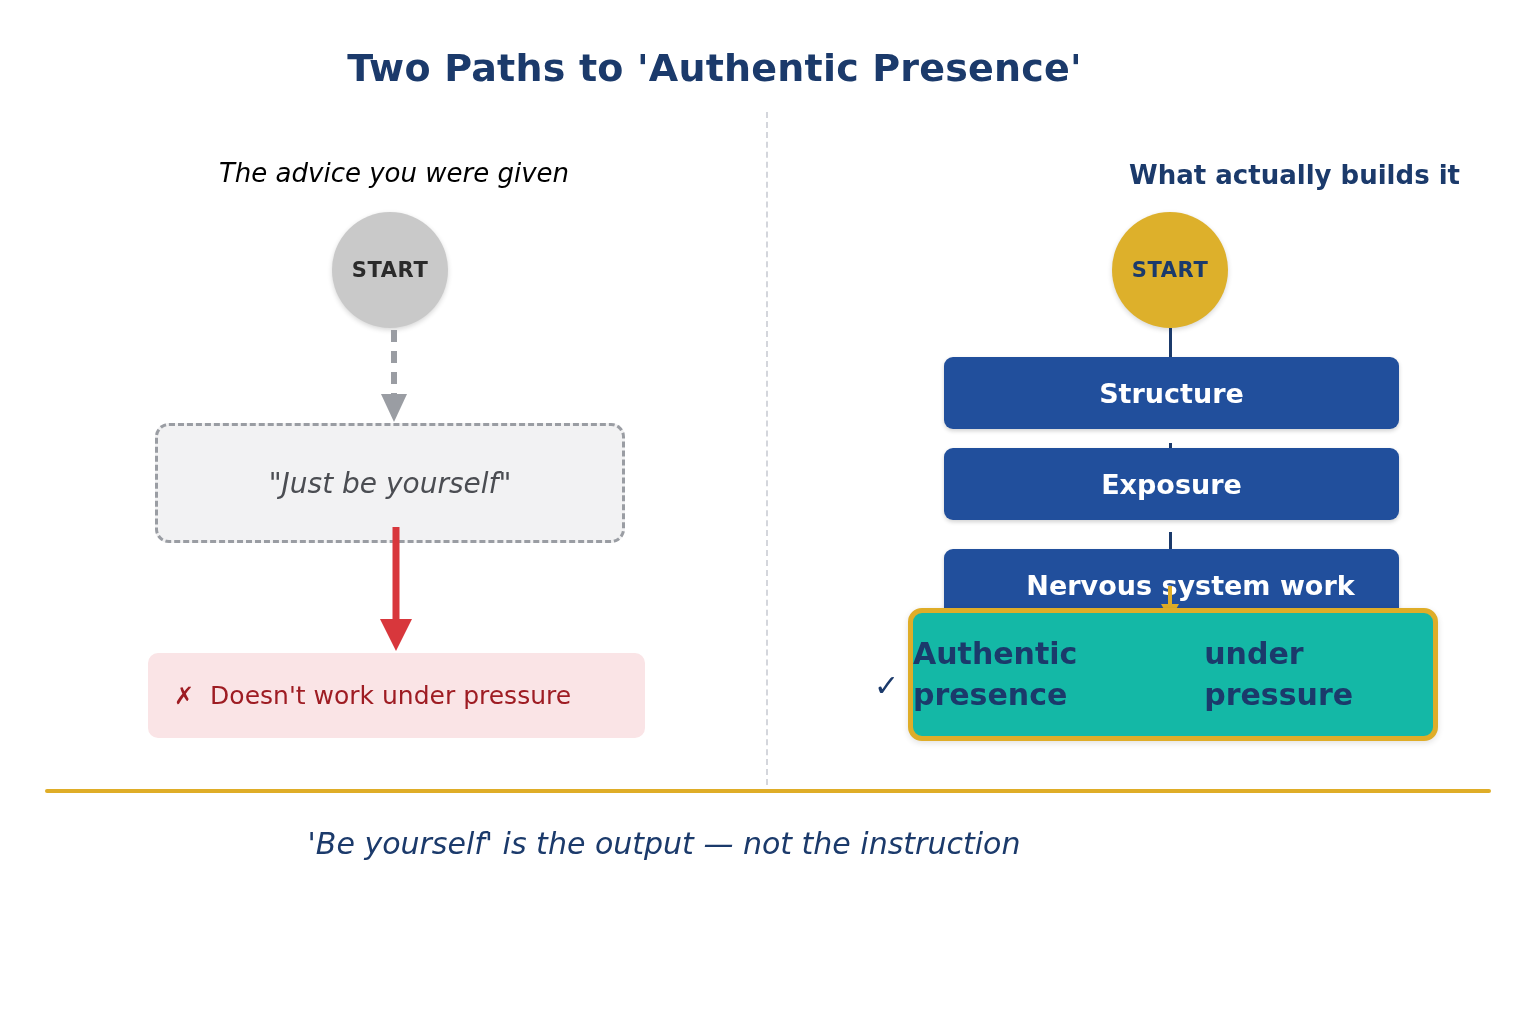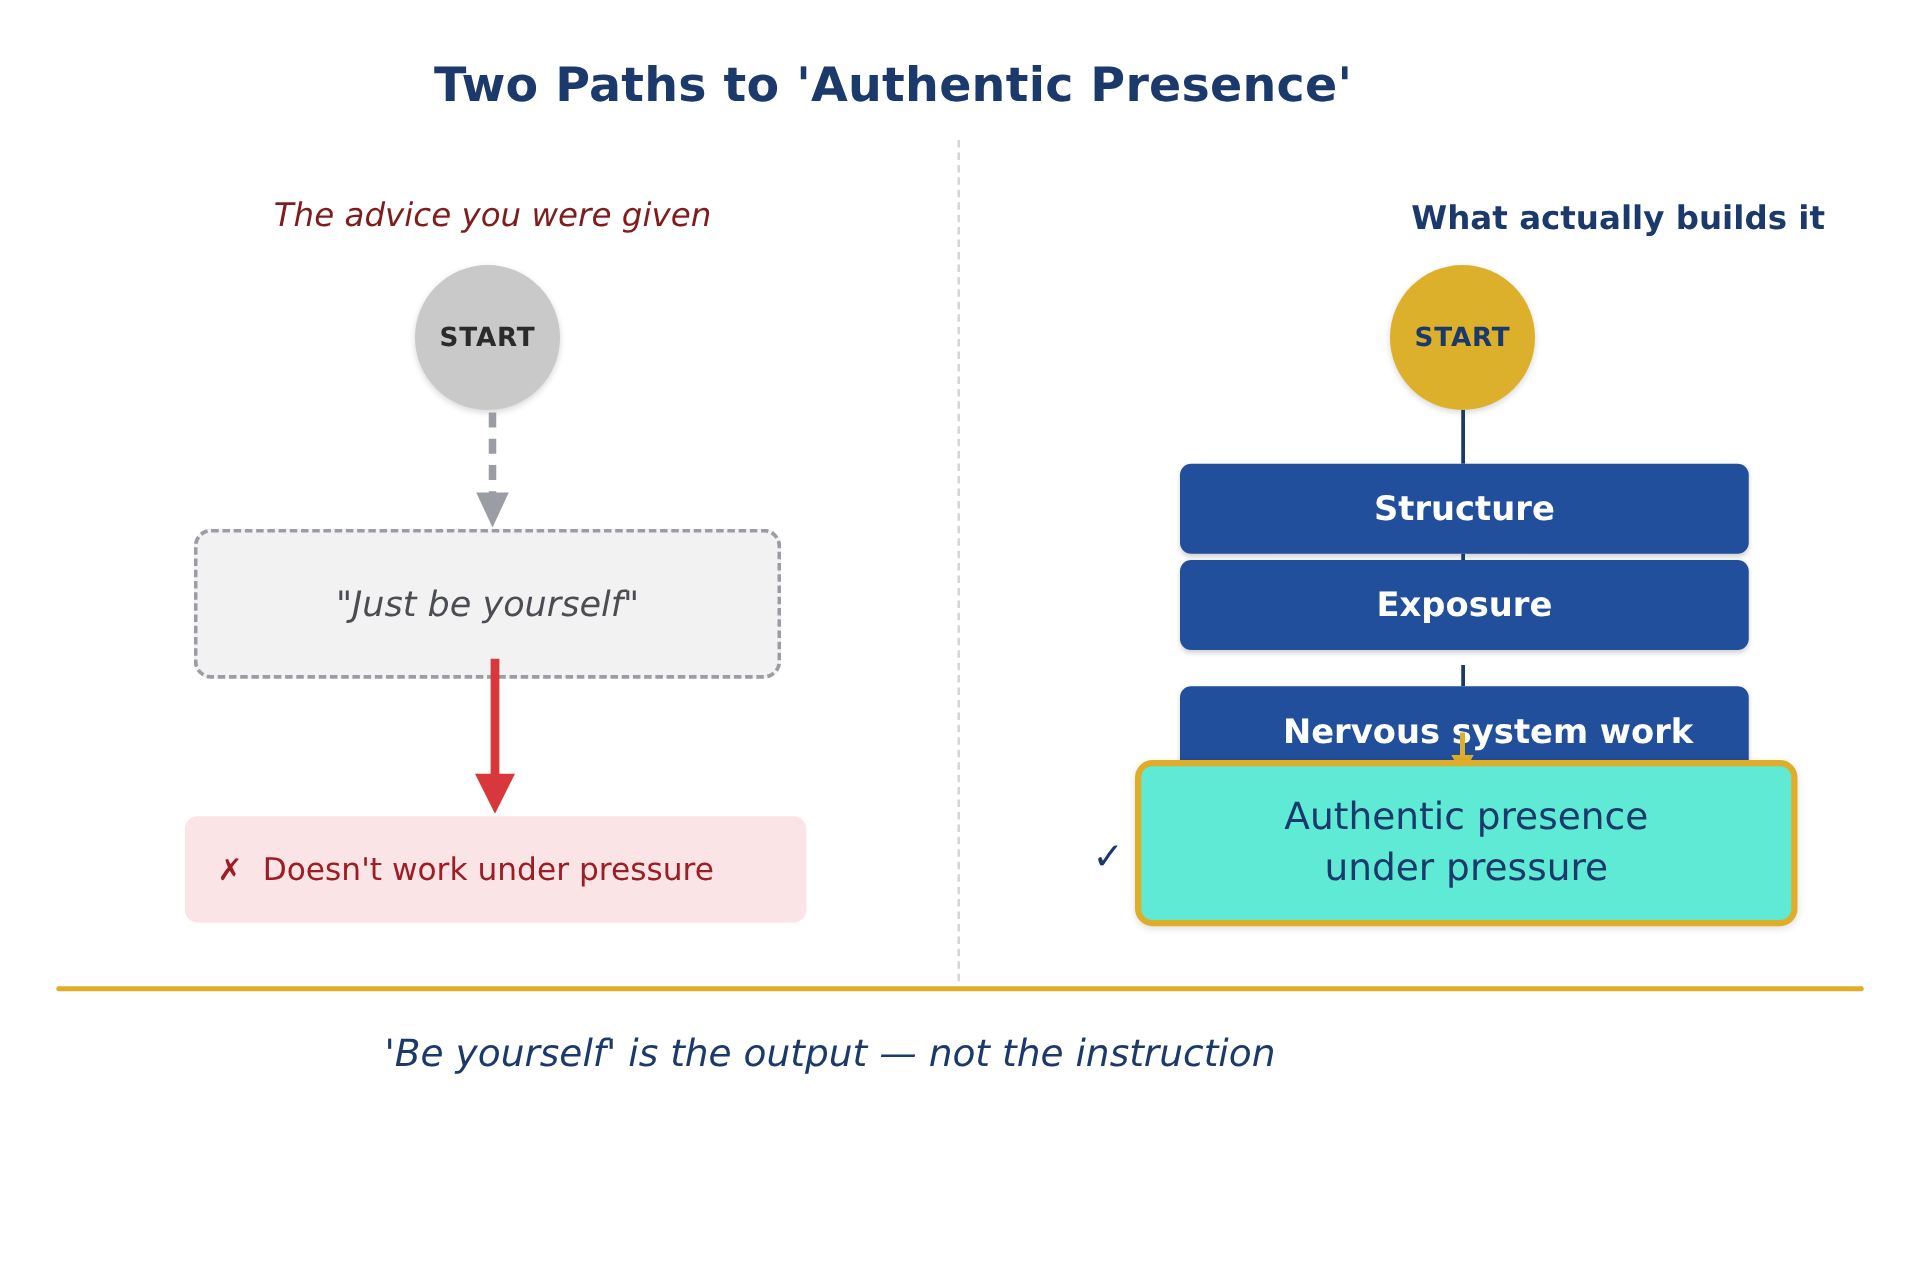--- a/index.html
+++ b/index.html
@@ -44,21 +44,21 @@
   
   .col-head {
     position: absolute;
     text-align: center;
     font-size: 26px;
   }
   .col-head.left {
     left: 104px;
     top: 158px;
     width: 580px;
-    color: #7f1d1d;
+    color: #000000;
     font-style: italic;
     font-weight: normal;
   }
   .col-head.right {
     left: 880px;
     top: 160px;
     width: 580px;
     color: #1b3a6b;
     font-weight: bold;
     text-align: right;
@@ -151,21 +151,21 @@
     border-radius: 9px;
     background: #214f9c;
     color: #ffffff;
     display: flex;
     align-items: center;
     justify-content: center;
     font-size: 27px;
     font-weight: bold;
     box-shadow: 0 2px 4px rgba(0,0,0,0.18);
   }
-  .bar-0 { top: 371px; }
+  .bar-0 { top: 357px; }
   .bar-1 { top: 448px; }
   .bar-2 { top: 549px; padding-left: 38px; }
 
   .connector {
     position: absolute;
     left: 1169px;
     width: 0;
     border-left: 3px solid #1b3a6b;
   }
   .conn-0 { top: 328px; height: 43px; }
@@ -175,28 +175,27 @@
   
   .outcome-box {
     position: absolute;
     left: 908px;
     top: 608px;
     width: 530px;
     height: 133px;
     box-sizing: border-box;
     border: 5px solid #dfad28;
     border-radius: 14px;
-    background: #5eead4;
-    display: flex;
-    flex-direction: column;
+    background: #14b8a6;
+    display: flex;
     align-items: center;
     justify-content: center;
     color: #1b3a6b;
     font-size: 30px;
-    font-weight: normal;
+    font-weight: bold;
     line-height: 1.34;
     box-shadow: 0 2px 6px rgba(0,0,0,0.12);
   }
   .check-mark {
     position: absolute;
     left: 874px;
     top: 668px;
     font-size: 30px;
     color: #1b3a6b;
     font-weight: bold;

